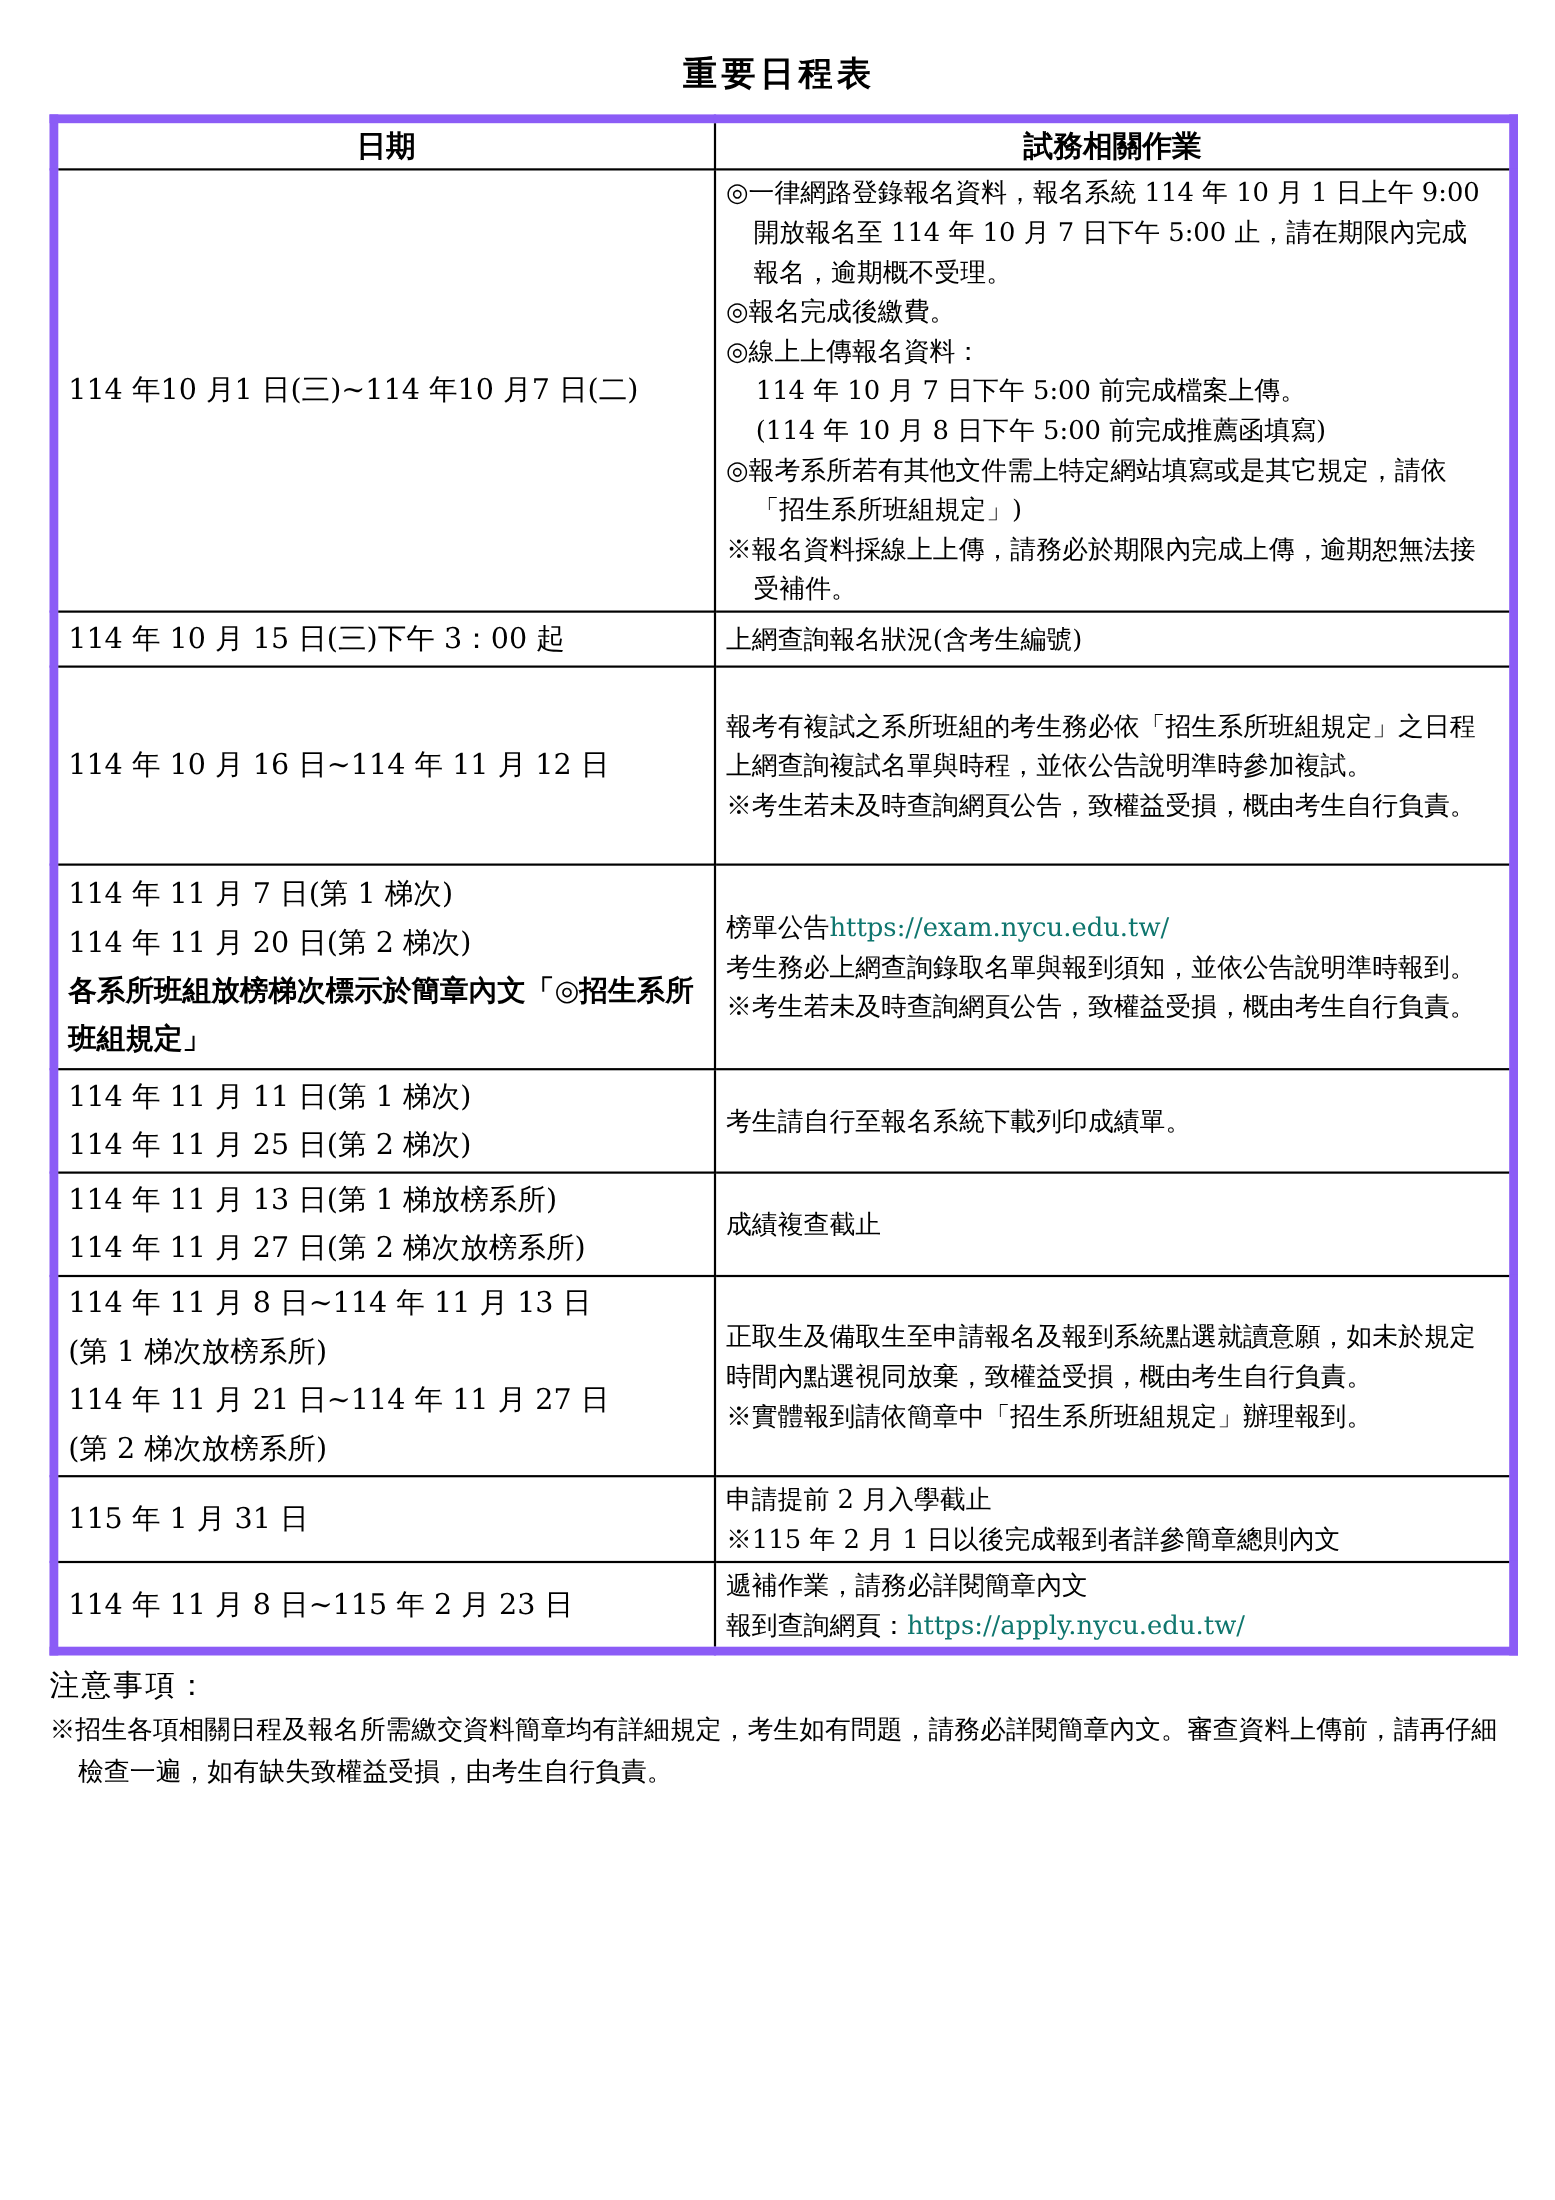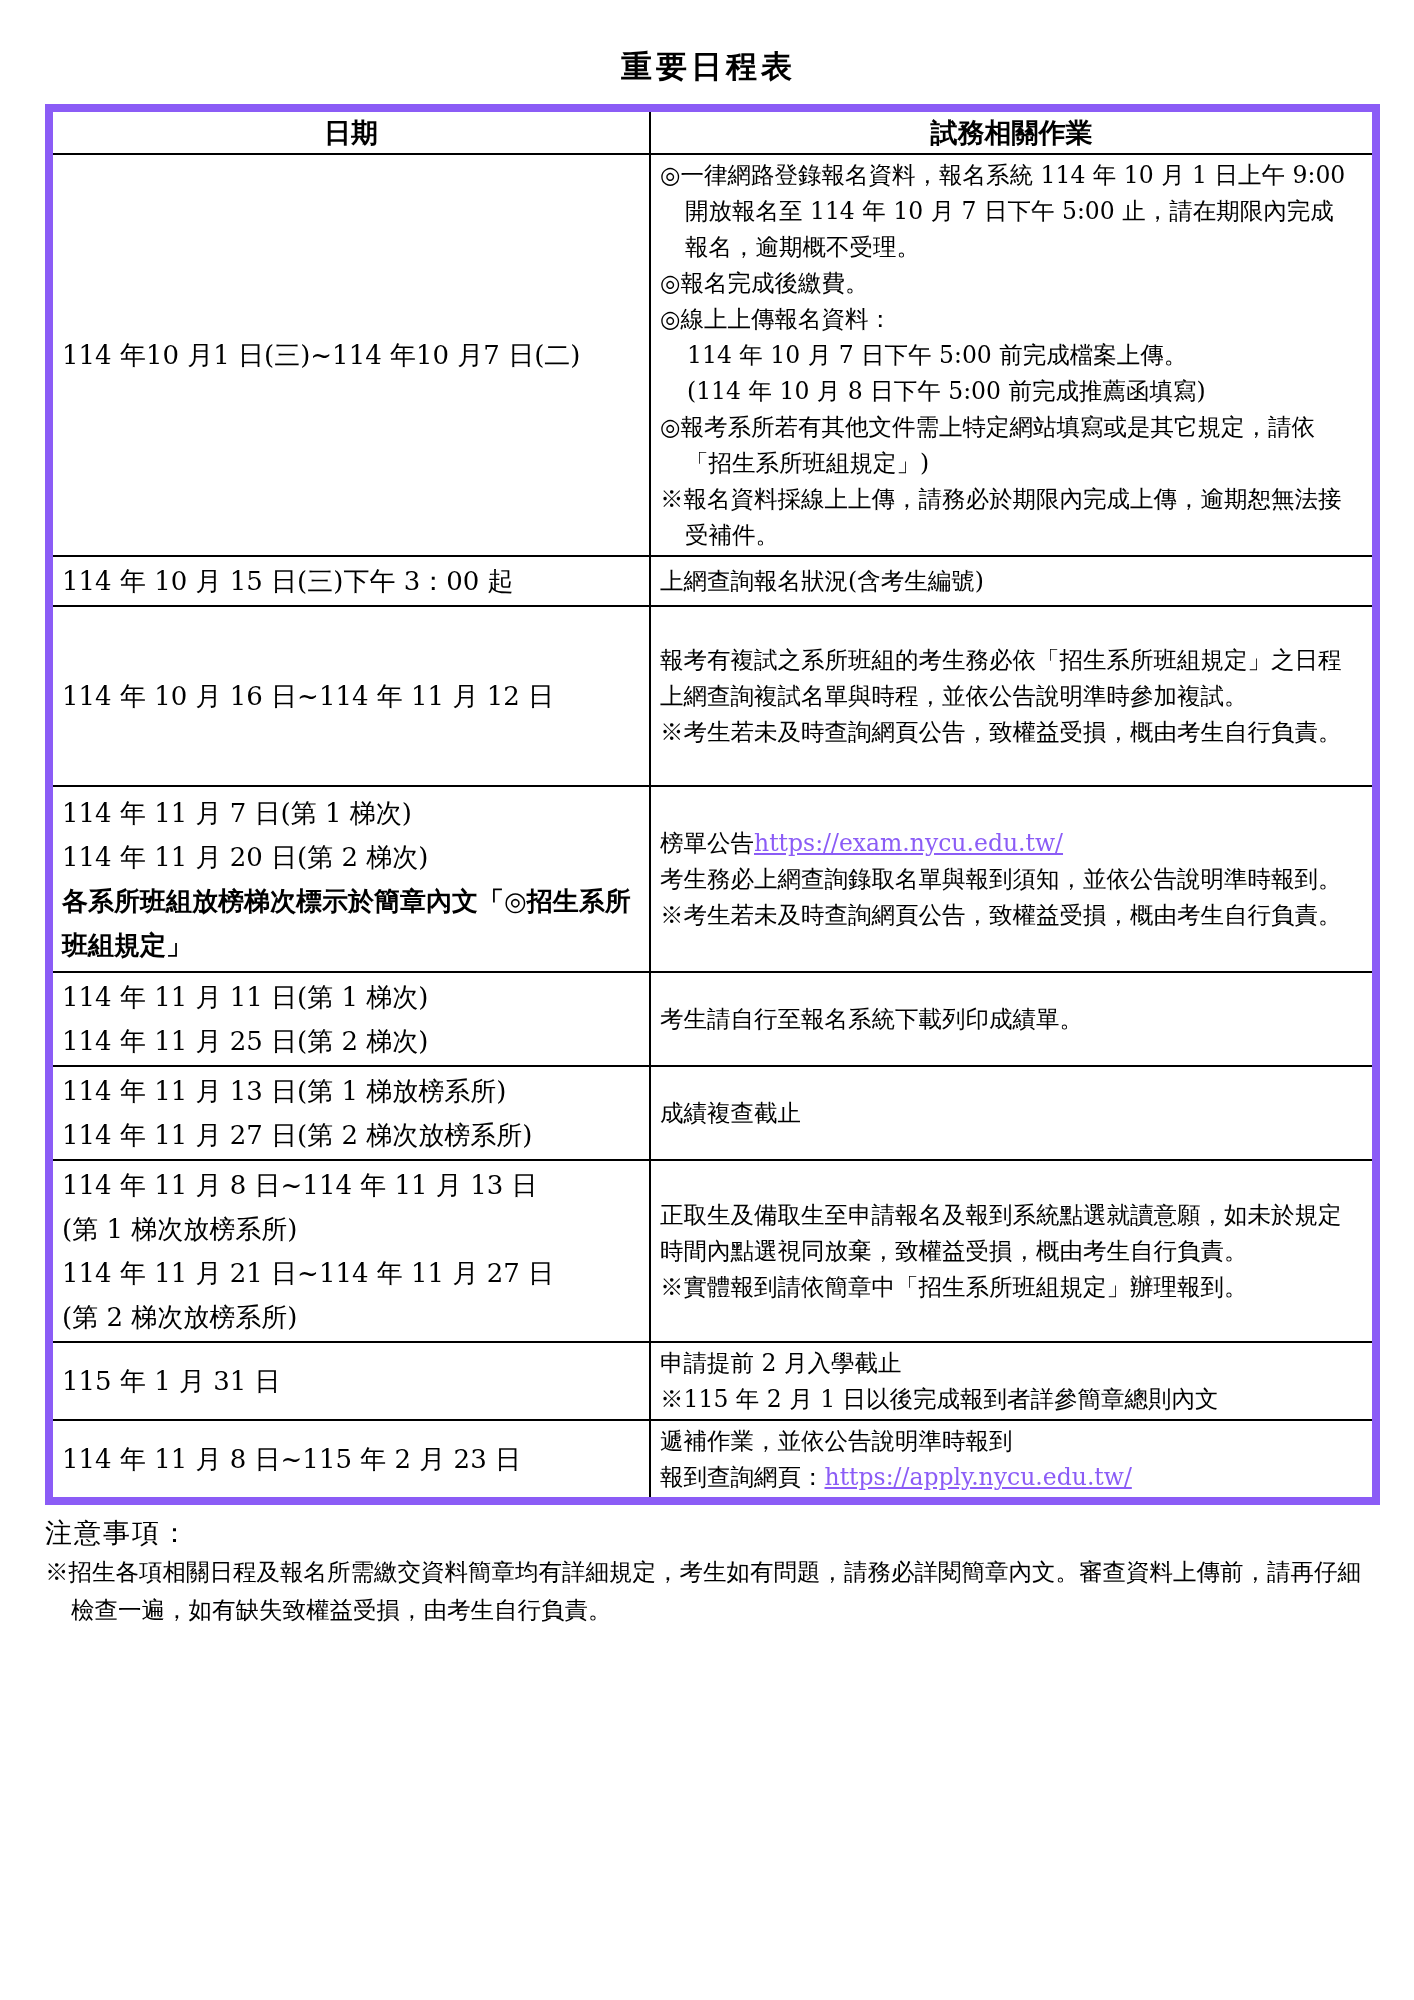--- a/index.html
+++ b/index.html
@@ -46,21 +46,21 @@
   td.task-cell {
     font-size: 23.5px;
     line-height: 36px;
     padding: 2px 20px 2px 9px;
   }
   .date-line { white-space: nowrap; }
   .date-line.b { font-weight: bold; white-space: normal; }
   p.para { margin: 0; }
   p.hang { padding-left: 25px; text-indent: -25px; }
   p.sub  { padding-left: 27px; }
-  .link { text-decoration: underline; color: #8b5cf6; cursor: pointer; }
+  .link { color: #0f766e; cursor: pointer; }
   .red  { color: var(--red, #e60000); font-weight: bold; }
   .notes { margin-top: 8px; width: 1330px; }
   .notes-heading {
     font-size: 27px;
     font-weight: normal;
     line-height: 40px;
     letter-spacing: 2px;
   }
   .note-item {
     font-size: 23.5px;
@@ -168,21 +168,21 @@
           <td class="task-cell">
             <p class="para"><span>申請提前 2 月入學截止</span></p>
             <p class="para hang"><span>※</span><span>115 年 2 月 1 日以後完成報到者詳參簡章總則內文</span></p>
           </td>
         </tr>
         <tr style="height: 78px;">
           <td class="date-cell">
             <div class="date-line">114 年 11 月 8 日~115 年 2 月 23 日</div>
           </td>
           <td class="task-cell">
-            <p class="para"><span>遞補作業，並依公告說明準時報到</span></p>
+            <p class="para"><span>遞補作業，請務必詳閱簡章內文</span></p>
             <p class="para"><span>報到查詢網頁：</span><span class="link">https://apply.nycu.edu.tw/</span></p>
           </td>
         </tr>
       </tbody>
   </table>
 
   <div class="notes">
     <div class="notes-heading">注意事項：</div>
     <div id="notes-list">
         <p class="note-item"><span>※</span><span>招生各項相關日程及報名所需繳交資料簡章均有詳細規定，考生如有問題，請務必詳閱簡章內文。審查資料上傳前，請再仔細檢查一遍，如有缺失致權益受損，由考生自行負責。</span></p>

